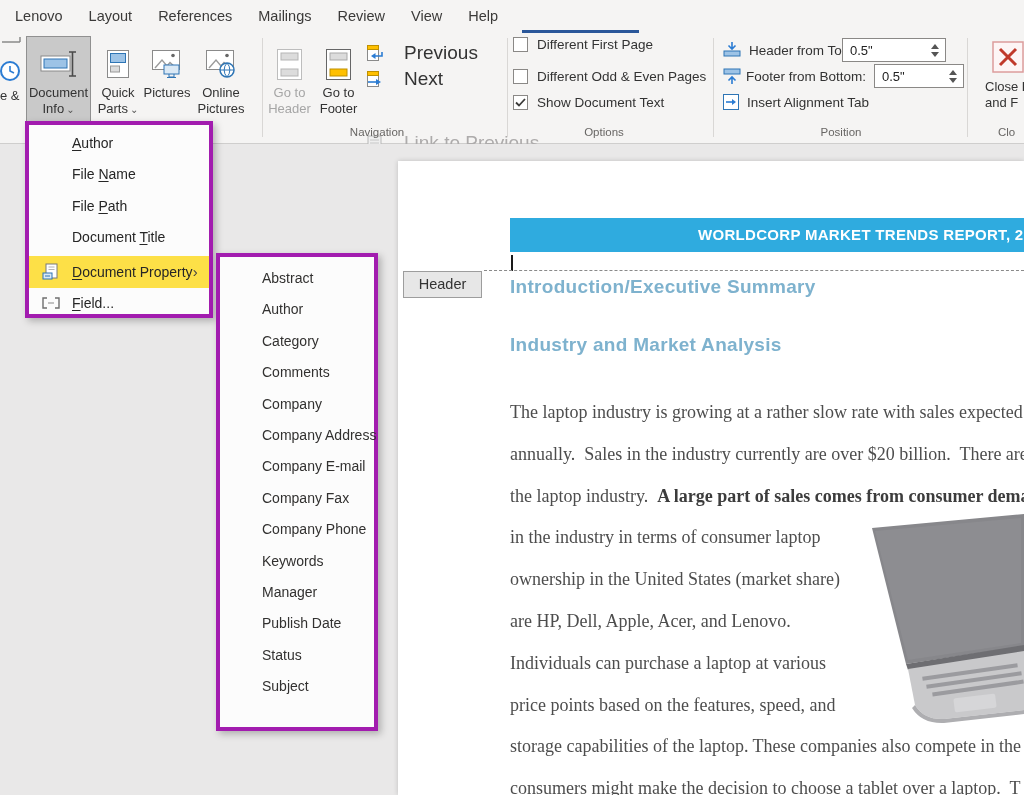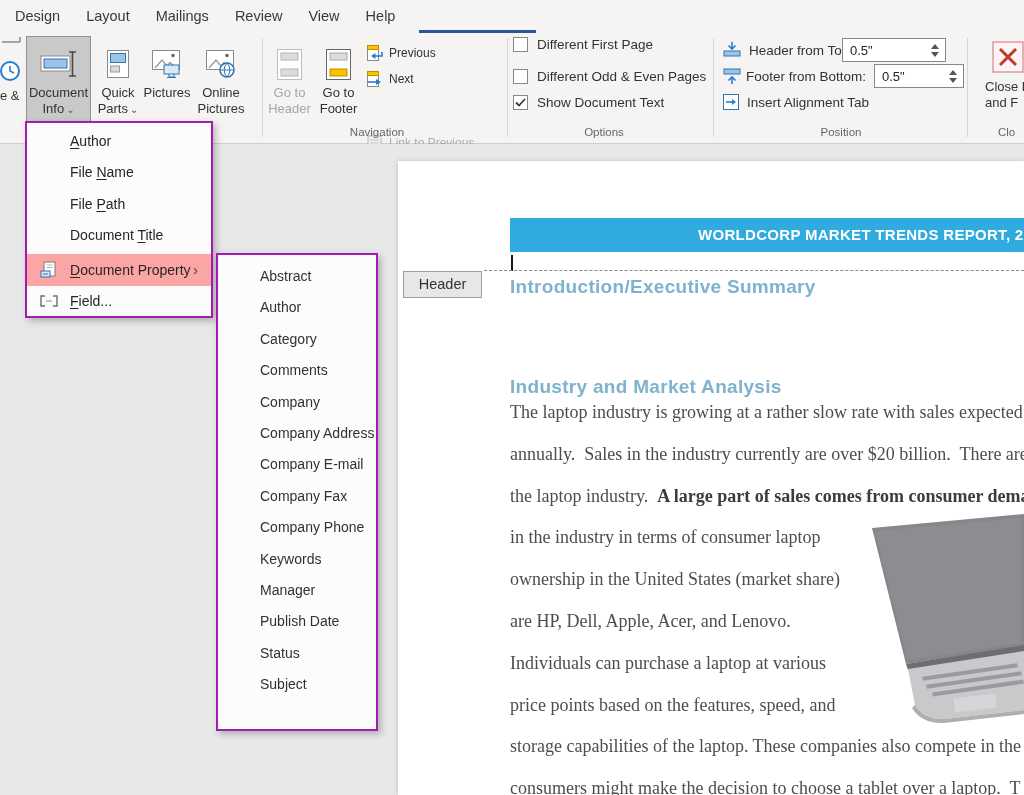--- a/index.html
+++ b/index.html
@@ -15,22 +15,22 @@
   #ribbon{position:absolute;top:33px;left:0;right:0;height:110px;background:#f5f4f3;border-bottom:1px solid #cfcecd;}
   .vsep{position:absolute;top:5px;height:99px;width:1px;background:#d9d7d5;}
   .grplabel{position:absolute;top:93px;font-size:11.5px;color:#686664;transform:translateX(-50%);white-space:nowrap;}
   .bigbtn{position:absolute;top:3px;height:86px;display:flex;flex-direction:column;align-items:center;
           font-size:13px;color:#333;text-align:center;border:1px solid transparent;box-sizing:border-box;}
   .bigbtn .ic{height:42px;display:flex;align-items:center;justify-content:center;margin-top:6px;}
   .bigbtn .l{line-height:16px;white-space:nowrap;}
   .bigbtn.pressed{background:#c9c9c9;border:1px solid #909090;}
   .bigbtn.disabled{color:#a6a6a6;}
   .caret{font-size:10px;color:#555;margin-left:2px;}
-  .navrow{position:absolute;left:366px;height:24px;display:flex;align-items:center;gap:5px;
-          font-size:12px;color:#333;white-space:nowrap;}
+  .navrow{position:absolute;left:366px;height:24px;display:flex;align-items:center;gap:20px;
+          font-size:19px;color:#333;white-space:nowrap;}
   .navrow.disabled{color:#adabab;margin-top:38px;}
   .cbrow{position:absolute;left:513px;height:20px;display:flex;align-items:center;gap:9px;
          font-size:13.5px;color:#333;white-space:nowrap;}
   .cbbox{width:15px;height:15px;background:#fff;border:1px solid #8a8886;box-sizing:border-box;
          display:flex;align-items:center;justify-content:center;}
   .posrow{position:absolute;display:flex;align-items:center;font-size:13.5px;color:#333;white-space:nowrap;}
   .spinbox{position:absolute;height:24px;background:#fff;border:1px solid #8a8886;box-sizing:border-box;
            font-size:13px;color:#222;display:flex;align-items:center;}
   .spinval{padding-left:7px;flex:1;}
   .spinarrows{width:20px;height:100%;display:flex;flex-direction:column;align-items:center;justify-content:center;gap:3px;}
@@ -51,41 +51,42 @@
   #hdr-dash{position:absolute;left:86px;right:0;top:109px;border-top:1px dashed #8a8a8a;}
   #header-tag{position:absolute;left:5px;top:110px;width:79px;height:27px;background:#e7e7e7;border:1px solid #9d9d9d;
               box-sizing:border-box;text-align:center;line-height:25px;font-size:14.5px;color:#333;}
   .doc-heading{position:absolute;left:112px;font-size:19px;font-weight:600;letter-spacing:.3px;white-space:nowrap;}
   #bodytext{position:absolute;left:112px;top:241px;font-family:"Liberation Serif","DejaVu Serif",serif;
             font-size:18px;color:#4d4d4d;}
   .bodyline{height:20px;line-height:20px;margin-bottom:21.8px;white-space:pre;}
   .bodyline .b{font-weight:700;color:#3c3c3c;}
   #laptop-img{position:absolute;left:464px;top:351px;}
   
-  .menu{position:absolute;background:#fcfcfc;border:2px solid #a21caf;box-shadow:3px 3px 7px rgba(0,0,0,.25);
+  .menu{position:absolute;background:#fcfcfc;border:4px solid #a21caf;box-shadow:3px 3px 7px rgba(0,0,0,.25);
         z-index:50;box-sizing:border-box;}
   #docinfo-menu{left:25px;top:121px;width:188px;height:197px;padding-top:2px;}
   .menu-item{height:31.5px;display:flex;align-items:center;font-size:14px;color:#262626;cursor:default;}
-  .menu-item.hl{background:#fca5a5;}
+  .menu-item.hl{background:#fde047;}
   .menu-item:nth-child(5){margin-top:3px;}
   .mi-icon{width:43px;display:flex;justify-content:center;align-items:center;flex:none;}
   .mi-label{flex:1;white-space:nowrap;}
   .mi-label u{text-underline-offset:2px;}
   .mi-arrow{width:18px;font-size:15px;color:#444;flex:none;}
   #docprop-submenu{left:216px;top:253px;width:162px;height:478px;padding-top:6px;}
   .sub-item{height:31.4px;line-height:31.4px;padding-left:42px;font-size:14px;color:#323130;white-space:nowrap;cursor:default;}
 </style>
 </head>
 <body>
 
 <div id="screen">
 
   <div id="tabbar">
-      <div class="tab">Design</div>
+      <div class="tab">Lenovo</div>
       <div class="tab">Layout</div>
+      <div class="tab">References</div>
       <div class="tab">Mailings</div>
       <div class="tab">Review</div>
       <div class="tab">View</div>
       <div class="tab">Help</div>
       <div class="tab active">Header &amp; Footer</div>
     </div>
 
   <div id="ribbon">
 
     <div id="datetime-partial">
@@ -278,21 +279,21 @@
     <div class="grplabel" style="left:998px;transform:none;">Clo</div>
   </div>
 
   <div id="canvas">
     <div id="page">
       <div id="banner" style="background: rgb(47, 171, 223);">WORLDCORP MARKET TRENDS REPORT, 2022</div>
       <div id="cursor"></div>
       <div id="hdr-dash"></div>
       <div id="header-tag">Header</div>
       <div class="doc-heading" style="top: 115px; color: rgb(126, 178, 206);">Introduction/Executive Summary</div>
-      <div class="doc-heading" style="top: 173px; color: rgb(126, 178, 206); margin-top: 42px;">Industry and Market Analysis</div>
+      <div class="doc-heading" style="top: 173px; color: rgb(126, 178, 206);">Industry and Market Analysis</div>
       <div id="bodytext">
           <div class="bodyline"><span>The laptop industry is growing at a rather slow rate with sales expected</span></div>
           <div class="bodyline"><span>annually.  Sales in the industry currently are over $20 billion.  There are</span></div>
           <div class="bodyline"><span>the laptop industry.  </span><span class="b">A large part of sales comes from consumer demand</span></div>
           <div class="bodyline"><span>in the industry in terms of consumer laptop</span></div>
           <div class="bodyline"><span>ownership in the United States (market share)</span></div>
           <div class="bodyline"><span>are HP, Dell, Apple, Acer, and Lenovo.</span></div>
           <div class="bodyline"><span>Individuals can purchase a laptop at various</span></div>
           <div class="bodyline"><span>price points based on the features, speed, and</span></div>
           <div class="bodyline"><span>storage capabilities of the laptop. These companies also compete in the</span></div>

